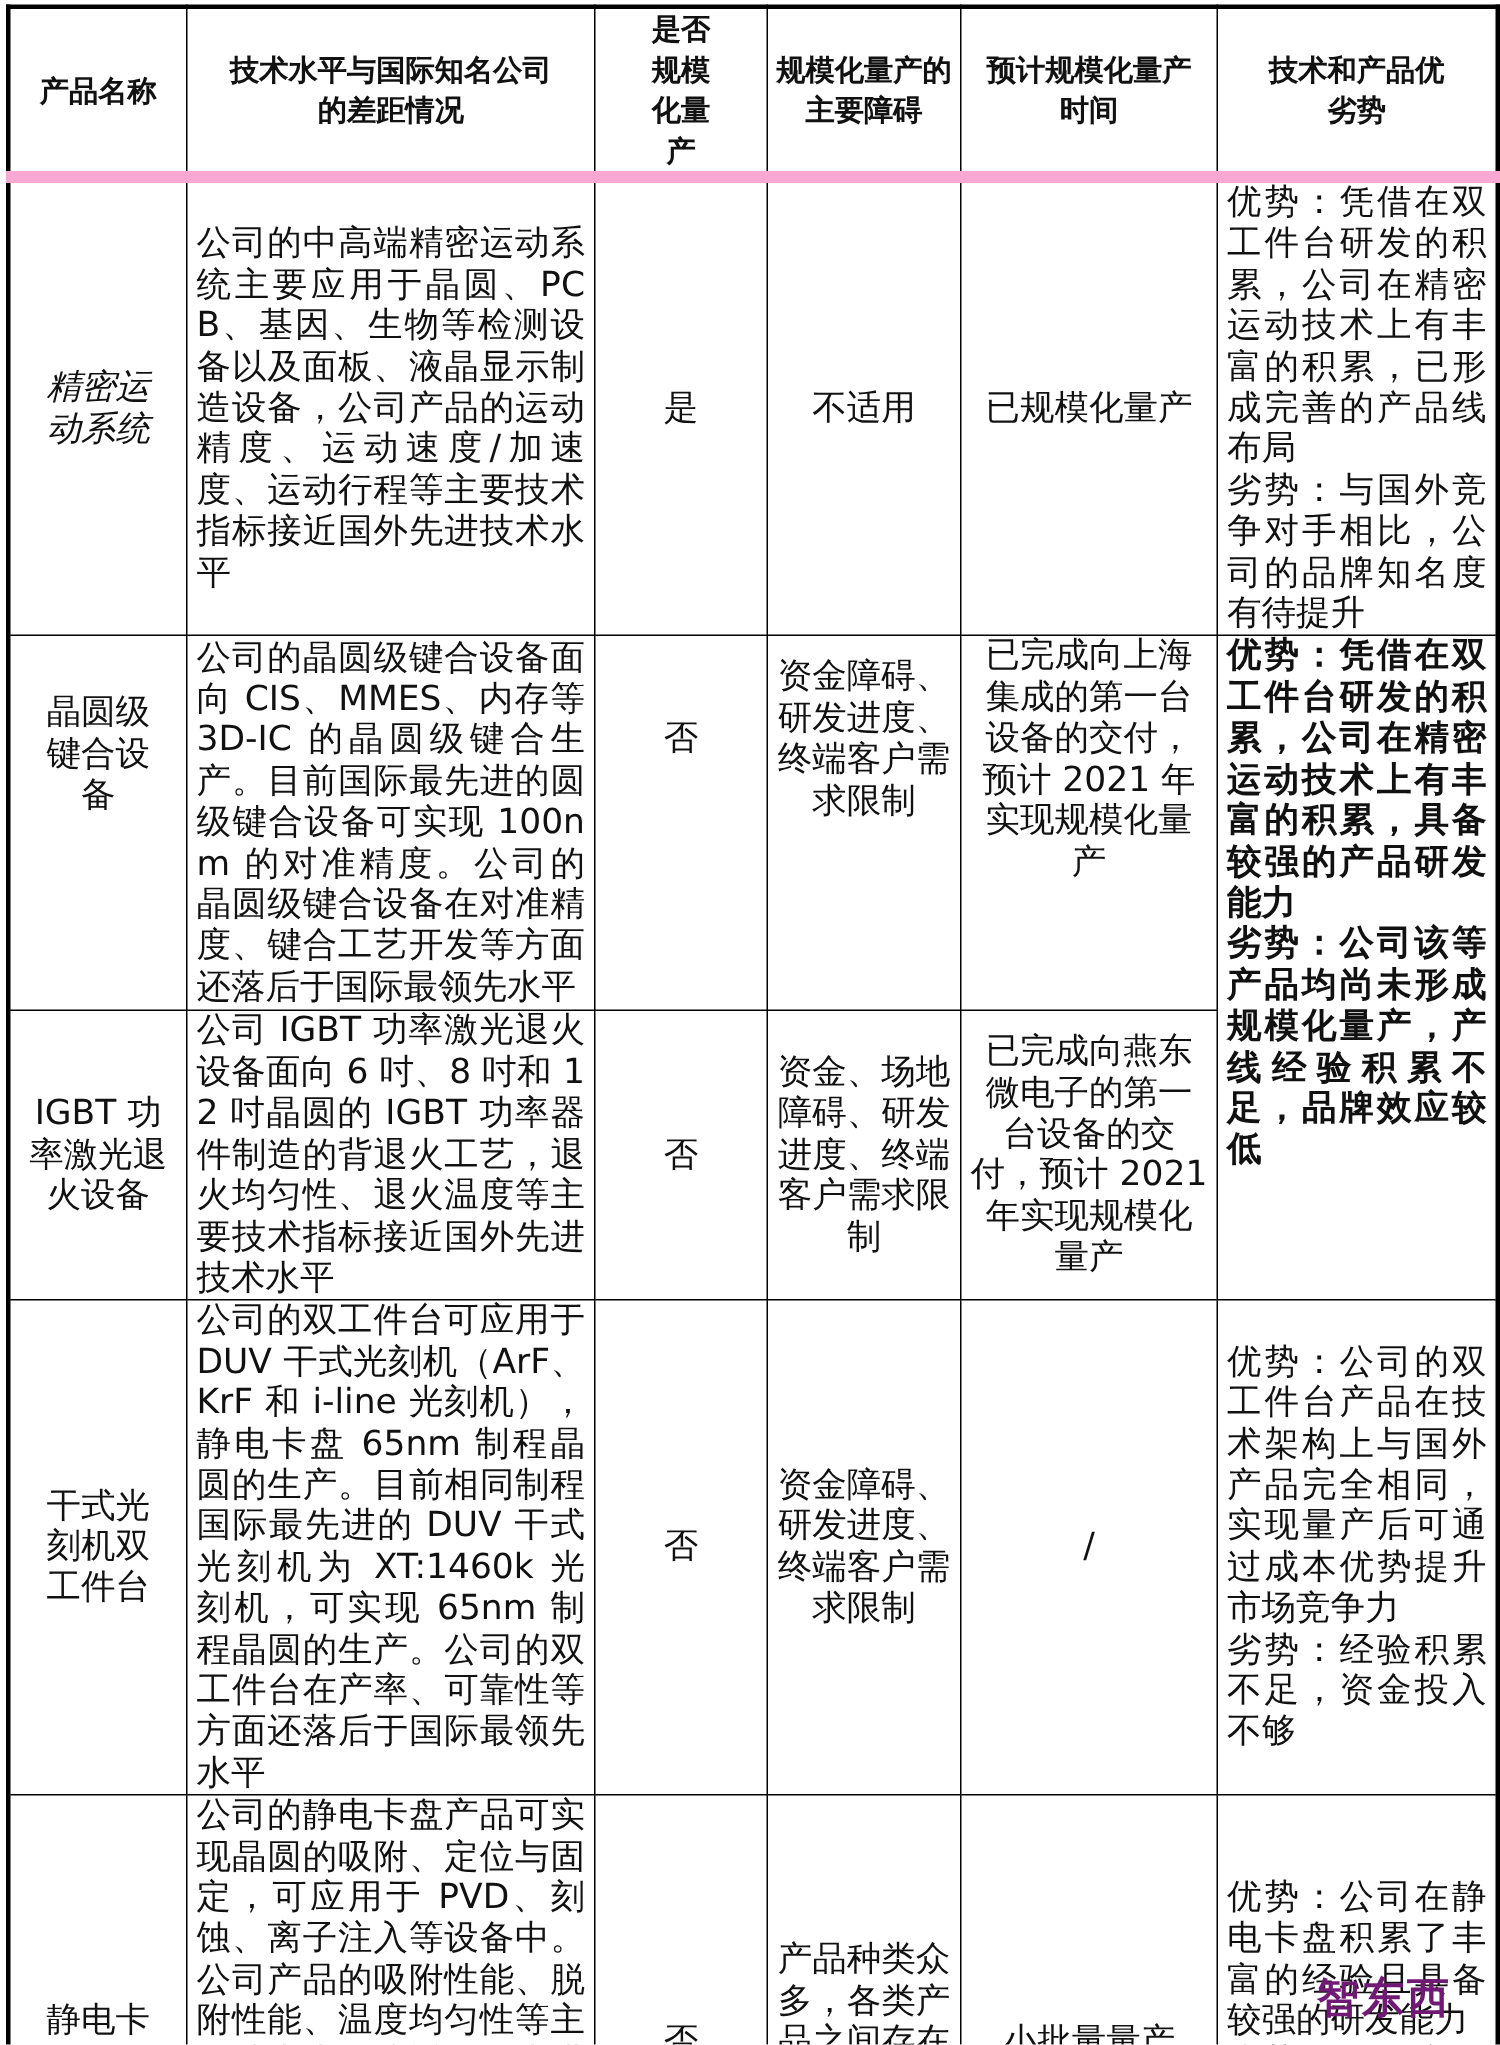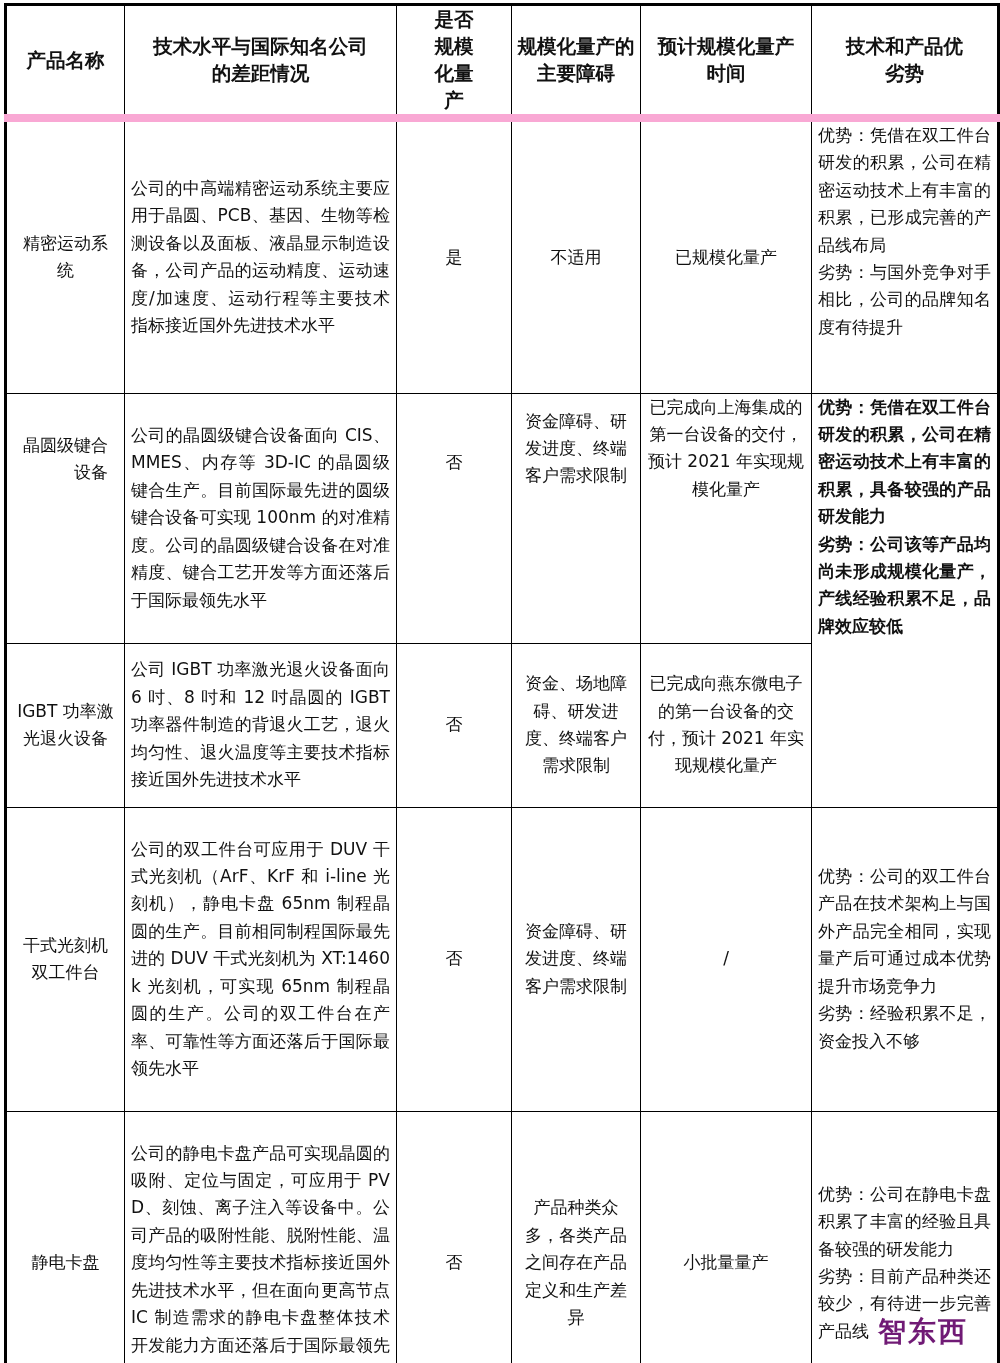--- a/index.html
+++ b/index.html
@@ -1,21 +1,21 @@
 <!DOCTYPE html>
 <html><head>
 <meta charset="utf-8">
 <style>
   html, body { margin:0; padding:0; background:#ffffff; }
   body { width:1000px; height:1363px; overflow:hidden; position:relative;
          font-family: "DejaVu Sans", "Liberation Sans", sans-serif; color:#111; }
   table { position:absolute; left:4px; top:3px; border-collapse:collapse; table-layout:fixed;
           width:993px; border:3px solid #000; }
   td, th { border:1.5px solid #000; padding:0 6px; vertical-align:middle;
-           font-size:17px; line-height:27.4px; word-break:break-all; }
+           font-size:23px; line-height:27.4px; word-break:break-all; }
   th { font-weight:bold; text-align:center; height:54px; font-size:19.5px; line-height:27px; }
   thead tr { border-bottom:8px solid #f9a8d4; }
   .c { text-align:center; }
   .j { text-align:justify; }
   .adv { vertical-align:top; padding-top:0; }
   .watermark { position:absolute; right:32px; bottom:12px; font-size:28px; color:#701a75;
                font-weight:bold; letter-spacing:2px; }
 </style>
 </head>
 <body>
@@ -34,30 +34,30 @@
       <th>产品名称</th>
       <th style="padding:0 28px;">技术水平与国际知名公司的差距情况</th>
       <th style="padding:0 28px;border-radius:23px;">是否规模化量产</th>
       <th style="padding:0 4px;">规模化量产的主要障碍</th>
       <th style="padding:0 8px;">预计规模化量产时间</th>
       <th style="padding:0 32px;">技术和产品优劣势</th>
     </tr>
   </thead>
   <tbody>
     <tr style="height:275px;">
-      <td class="c" style="padding:0 16px;">精密运动系统</td>
+      <td class="c" style="padding:0 16px;font-style:italic;">精密运动系统</td>
       <td class="j">公司的中高端精密运动系统主要应用于晶圆、PCB、基因、生物等检测设备以及面板、液晶显示制造设备，公司产品的运动精度、运动速度/加速度、运动行程等主要技术指标接近国外先进技术水平</td>
       <td class="c">是</td>
       <td class="c">不适用</td>
       <td class="c">已规模化量产</td>
       <td class="j adv" style="white-space:pre-line;">优势：凭借在双工件台研发的积累，公司在精密运动技术上有丰富的积累，已形成完善的产品线布局
 劣势：与国外竞争对手相比，公司的品牌知名度有待提升</td>
     </tr>
     <tr style="height:250px;">
-      <td class="c" style="padding:0 16px;vertical-align:top;padding-top:38px;text-align:right;">晶圆级键合设备</td>
+      <td class="c" style="padding:0 16px;vertical-align:top;padding-top:38px;">晶圆级键合设备</td>
       <td class="j">公司的晶圆级键合设备面向 CIS、MMES、内存等 3D-IC 的晶圆级键合生产。目前国际最先进的圆级键合设备可实现 100nm 的对准精度。公司的晶圆级键合设备在对准精度、键合工艺开发等方面还落后于国际最领先水平</td>
       <td class="c" style="vertical-align:top;padding-top:55px;">否</td>
       <td class="c" style="vertical-align:top;padding-top:14px;">资金障碍、研发进度、终端客户需求限制</td>
       <td class="c" style="vertical-align:top;padding-top:0;margin-top:31px;">已完成向上海集成的第一台设备的交付，预计 2021 年实现规模化量产</td>
       <td class="j adv" rowspan="2" style="white-space:pre-line;font-weight:bold;">优势：凭借在双工件台研发的积累，公司在精密运动技术上有丰富的积累，具备较强的产品研发能力
 劣势：公司该等产品均尚未形成规模化量产，产线经验积累不足，品牌效应较低</td>
     </tr>
     <tr style="height:164px;">
       <td class="c" style="padding:0 6px;">IGBT 功率激光退火设备</td>
       <td class="j">公司 IGBT 功率激光退火设备面向 6 吋、8 吋和 12 吋晶圆的 IGBT 功率器件制造的背退火工艺，退火均匀性、退火温度等主要技术指标接近国外先进技术水平</td>

